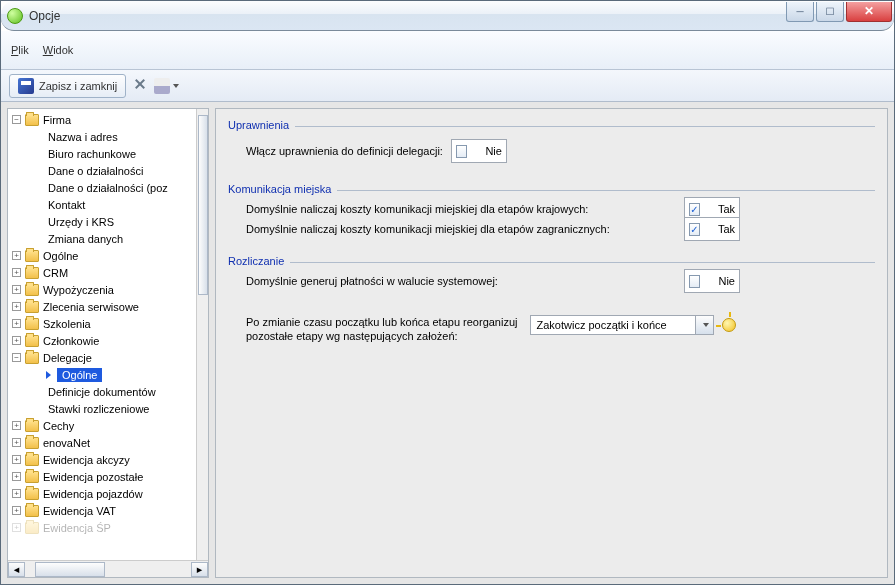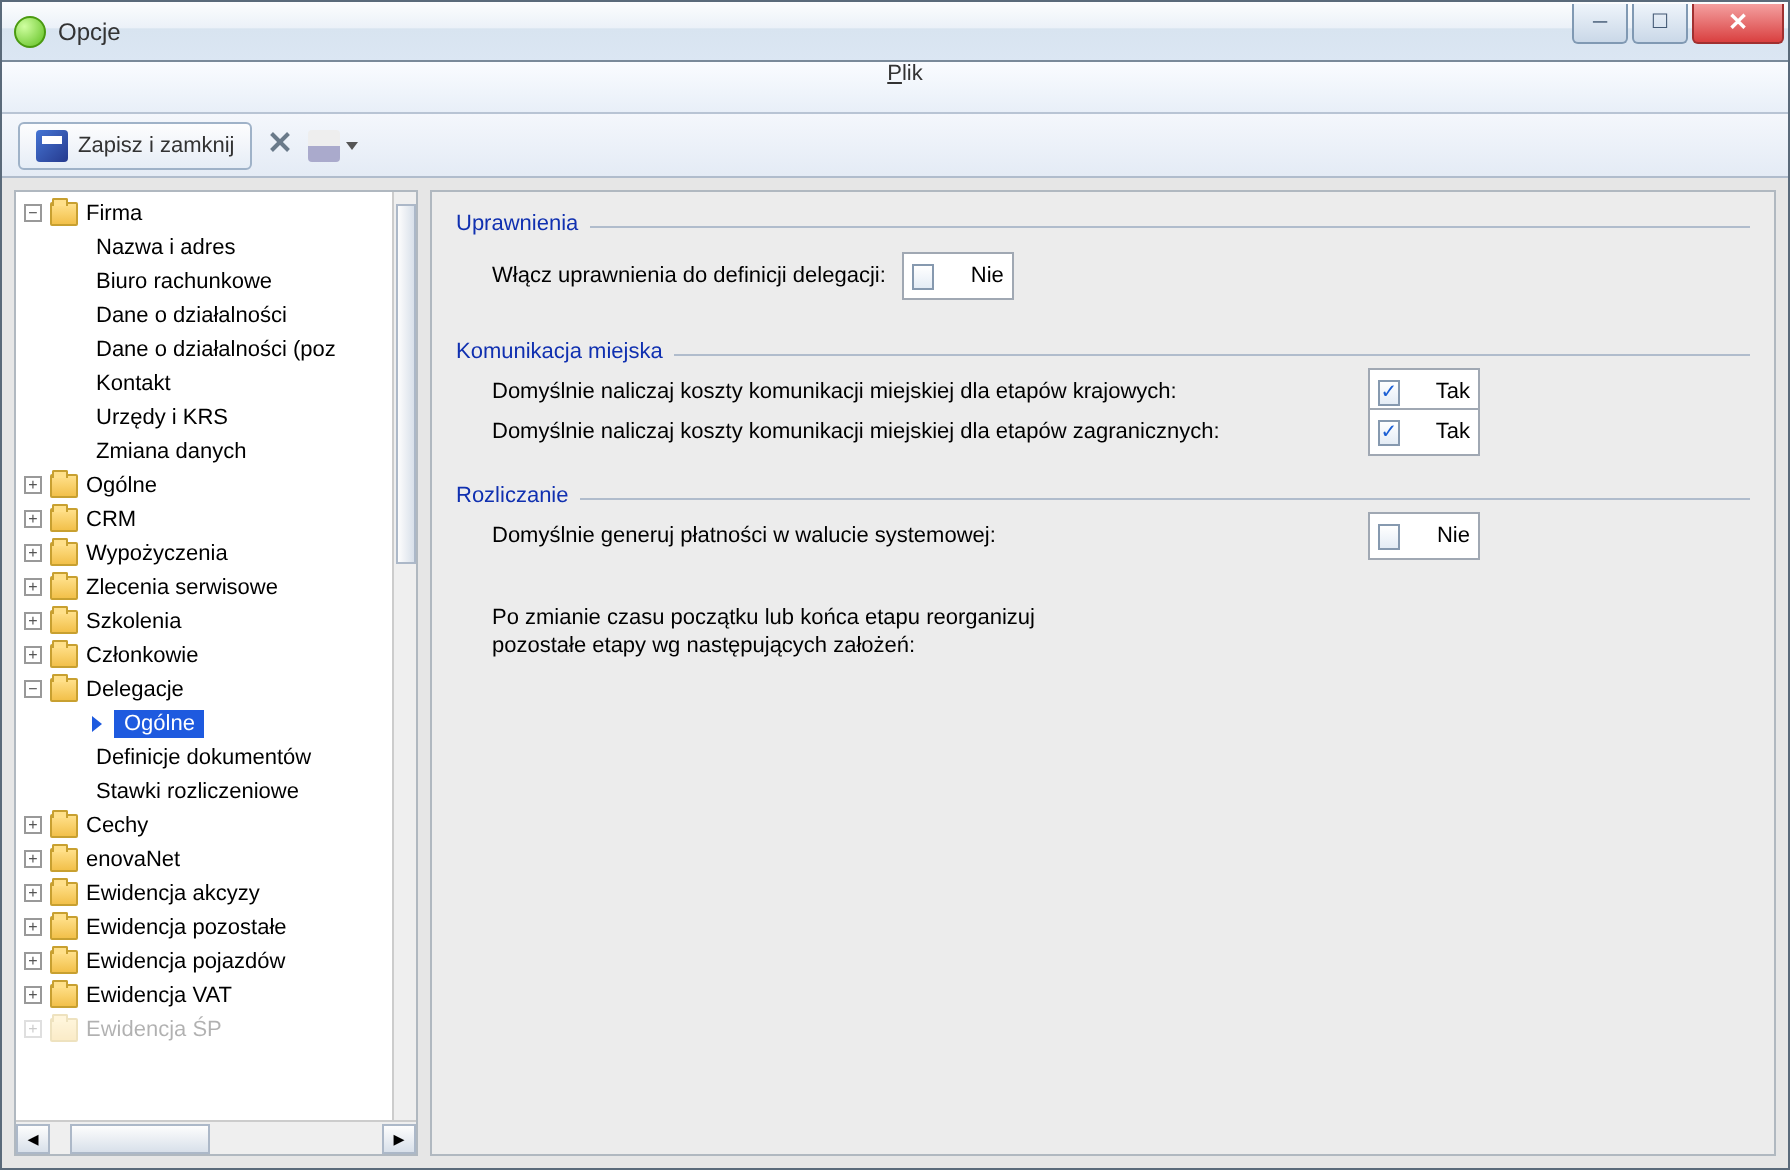--- a/index.html
+++ b/index.html
@@ -19,20 +19,21 @@
     flex-direction: column;
     position: relative;
   }
   .titlebar {
     height: 30px;
     background: linear-gradient(to bottom, #fcfdfe 0%, #ebf1f8 45%, #d8e4f0 46%, #dbe6f3 100%);
     border-bottom: 1px solid #7a8a9a;
     display: flex;
     align-items: center;
     padding-left: 6px;
+    border-radius: 13px;
   }
   .titlebar .app-icon {
     width: 16px; height: 16px;
     border-radius: 50%;
     background: radial-gradient(circle at 30% 30%, #cfffa0, #5fbf20);
     border: 1px solid #4a9a10;
     margin-right: 6px;
   }
   .titlebar .title { color: #333; font-size: 12px; }
   .win-controls {
@@ -59,29 +60,28 @@
   }
   .win-btn.close {
     width: 46px;
     background: linear-gradient(to bottom, #f4a0a0, #d94040);
     border-color: #a03030;
     color: #fff;
     font-weight: bold;
     font-size: 12px;
   }
   .menubar {
-    height: 26px;
+    height: 39px;
     background: linear-gradient(to bottom, #fafcff, #e8eff8);
     border-bottom: 1px solid #b8c4d4;
     display: flex;
     align-items: center;
     padding-left: 10px;
     gap: 14px;
     color: #333;
-    flex-direction: column;
   }
   .menubar .mitem { cursor: default; }
   .menubar .mitem u { text-decoration: underline; }
   .toolbar {
     height: 32px;
     background: linear-gradient(to bottom, #f4f7fc, #e4ebf5);
     border-bottom: 1px solid #b0bccc;
     display: flex;
     align-items: center;
     padding-left: 8px;
@@ -525,20 +525,29 @@
         </div>
       </div>
 
       <div class="group">
         <div class="group-body">
           <div class="row" style="align-items:flex-start;">
             <div style="line-height:14px;">
               <div class="label">Po zmianie czasu początku lub końca etapu reorganizuj</div>
               <div class="label">pozostałe etapy wg następujących założeń:</div>
             </div>
+            <div style="display:flex; align-items:center; margin-left:12px;">
+              <div class="combo">
+                <span class="ctext">Zakotwicz początki i końce</span>
+                <span class="cbtn">
+                  <span class="dropdown-arrow"></span>
+                </span>
+              </div>
+              <span class="bulb"></span>
+            </div>
           </div>
         </div>
       </div>
 
     </div>
 
   </div>
 </div>
 
 </body></html>

